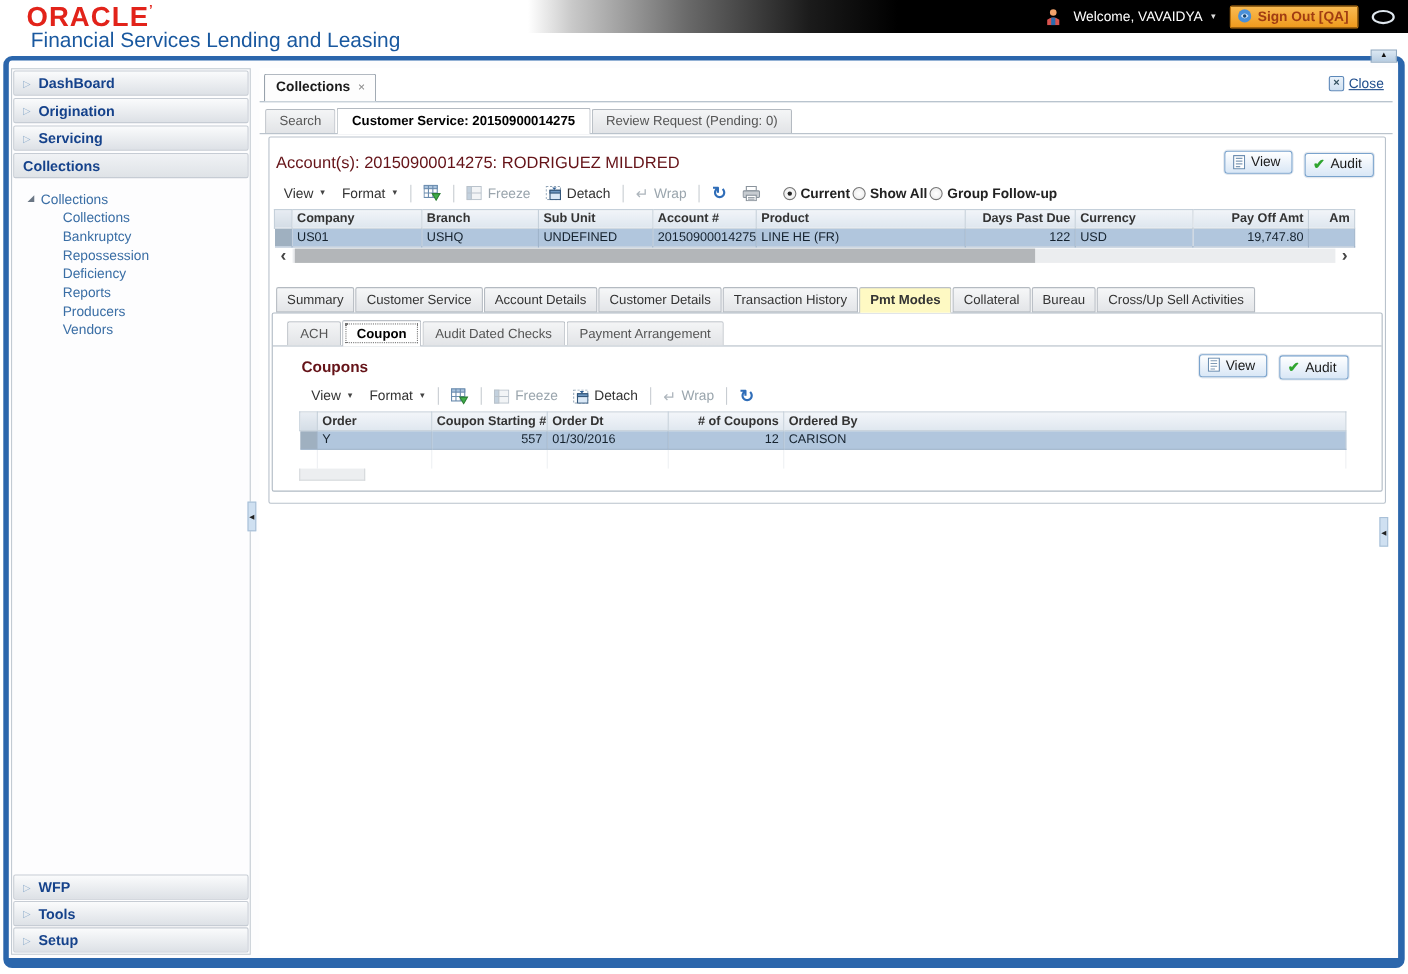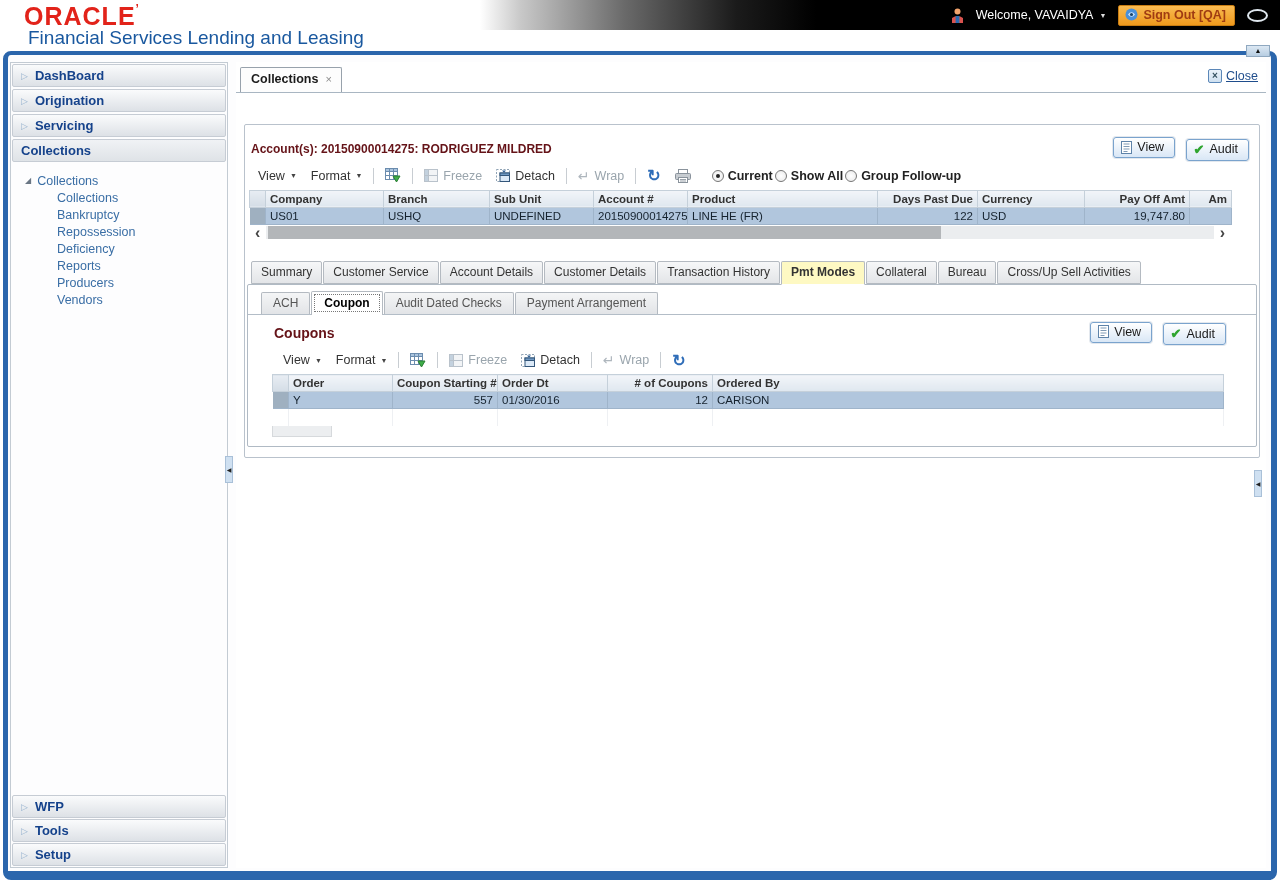--- a/index.html
+++ b/index.html
@@ -90,21 +90,21 @@
     border:1px solid #b4bac1; border-bottom:none; border-radius:2px 2px 0 0;
     font-size:12px; color:#555; cursor:pointer; white-space:nowrap;
   }
   .subtab.active { background:#fff; color:#000; font-weight:bold; padding:4px 13px 5px; margin-bottom:-1px; position:relative; z-index:2; }
 
   .panel {
     position:absolute; left:8px; top:62px; width:1016px; height:334px;
     border:1px solid #b9c2cc; border-radius:2px; background:#fff;
   }
   .acct-head { display:flex; justify-content:space-between; align-items:center; margin:12px 10px 0 6px; }
-  .acct-title { font-size:12px; font-weight:bold; color:#651318; }
+  .acct-title { font-size:15px; font-weight:normal; color:#651318; }
   .btn {
     display:inline-flex; align-items:center; gap:5px; padding:2px 10px 3px 7px; margin-left:6px;
     background:linear-gradient(#ffffff,#d9e7f6); border:1px solid #7aa3cd; border-radius:3px;
     font-size:12.5px; color:#1a1a1a; cursor:pointer; box-shadow:0 0 0 1px #e3e8ee;
   }
   .btn .check { color:#2fa52f; font-size:13px; font-weight:bold; }
 
   .tbar { display:flex; align-items:center; height:24px; margin:3px 0 0 6px; font-size:12.5px; color:#333; }
   .tbar .item { display:inline-flex; align-items:center; gap:5px; margin:0 7px; cursor:pointer; white-space:nowrap; }
   .tbar .item.disabled { color:#9aa5ad; cursor:default; }
@@ -264,20 +264,25 @@
       <div class="maintab">
         <span>Collections</span>
         <span class="x">×</span>
       </div>
       <div class="close-ctl">
         <span class="xbox">×</span>
         <span class="lbl">Close</span>
       </div>
     </div>
 
+    <div class="subtab-bar">
+      <div class="subtab">Search</div>
+      <div class="subtab active">Customer Service: 20150900014275</div>
+      <div class="subtab">Review Request (Pending: 0)</div>
+    </div>
 
     <div class="panel">
 
       <div class="acct-head">
         <div class="acct-title">Account(s): 20150900014275: RODRIGUEZ MILDRED</div>
         <div>
           <span class="btn">
             <svg class="isvg" width="11" height="13" viewBox="0 0 11 13">
                 <rect x="0.5" y="0.5" width="10" height="12" fill="#fff" stroke="#5e83a9"></rect>
                 <line x1="2.5" y1="3" x2="8.5" y2="3" stroke="#7f9ab5"></line>

